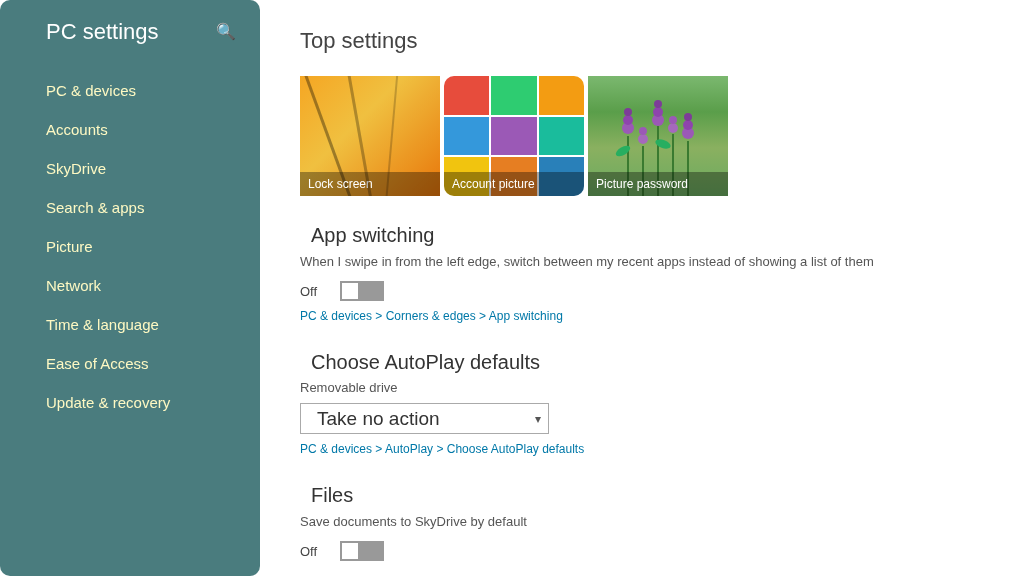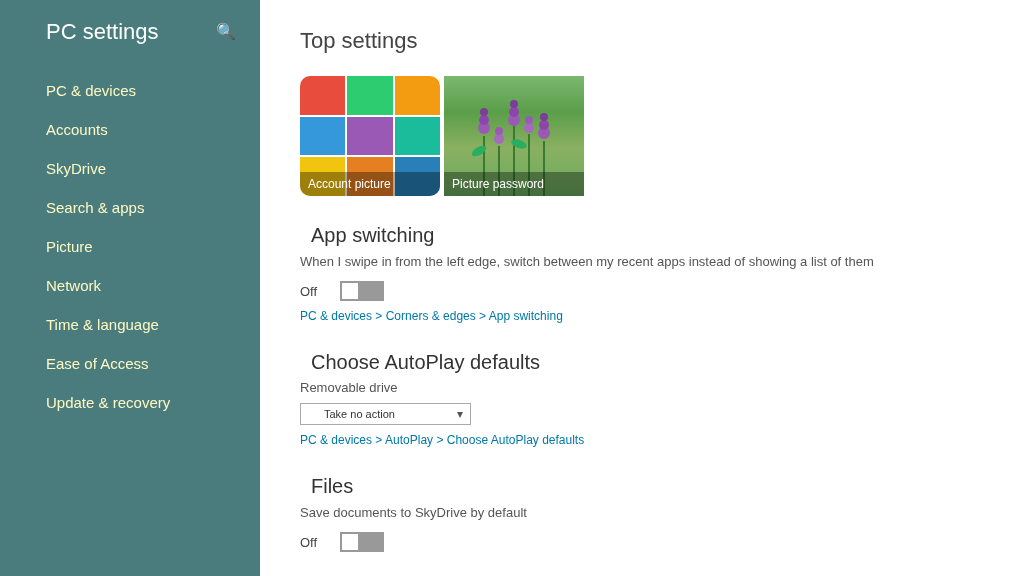--- a/index.html
+++ b/index.html
@@ -8,20 +8,21 @@
     
     .sidebar {
       width: 260px;
       min-width: 260px;
       background: #4a7c7e;
       color: #fff;
       display: flex;
       flex-direction: column;
       padding: 0;
       height: 576px;
+      border-radius: 10px;
     }
     .sidebar-title {
       font-size: 22px;
       font-weight: 300;
       padding: 18px 20px 18px 46px;
       display: flex;
       align-items: center;
       justify-content: space-between;
     }
     .search-icon-btn {
@@ -187,22 +188,22 @@
       font-size: 13px;
       color: #555;
       margin-bottom: 8px;
     }
     .dropdown-row {
       display: flex;
       align-items: center;
       margin-bottom: 8px;
     }
     select.styled-select {
-      font-size: 11px;
-      padding: 4px 28px 4px 23px;
+      font-size: 19px;
+      padding: 4px 28px 4px 16px;
       border: 1px solid #aaa;
       background: #fff;
       color: #333;
       appearance: none;
       -webkit-appearance: none;
       cursor: pointer;
       min-width: 150px;
       outline: none;
     }
     .select-wrapper {
@@ -238,20 +239,24 @@
     <div class="sidebar-item">Ease of Access</div>
     <div class="sidebar-item">Update &amp; recovery</div>
   </nav>
 </div>
 
 <div class="main">
   <div class="page-title">Top settings</div>
 
   <div class="tiles-row">
 
+    <div class="tile tile-lock">
+      <div class="tile-lock-line2"></div>
+      <div class="tile-label">Lock screen</div>
+    </div>
 
     <div class="tile tile-account">
       <span class="tile-account-cell" style="background:#e74c3c;"></span>
       <span class="tile-account-cell" style="background:#2ecc71;"></span>
       <span class="tile-account-cell" style="background:#f39c12;"></span>
       <span class="tile-account-cell" style="background:#3498db;"></span>
       <span class="tile-account-cell" style="background:#9b59b6;"></span>
       <span class="tile-account-cell" style="background:#1abc9c;"></span>
       <span class="tile-account-cell" style="background:#f1c40f;"></span>
       <span class="tile-account-cell" style="background:#e67e22;"></span>

